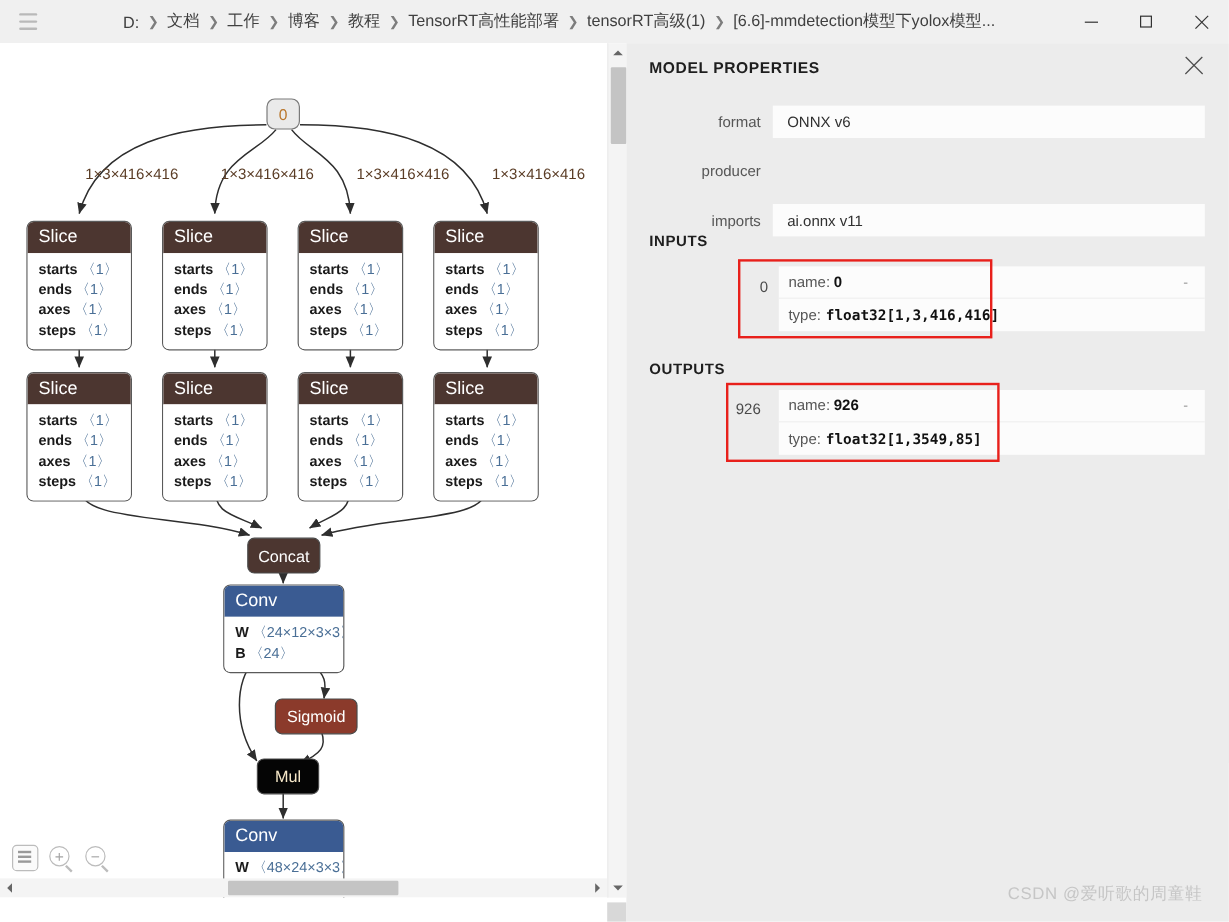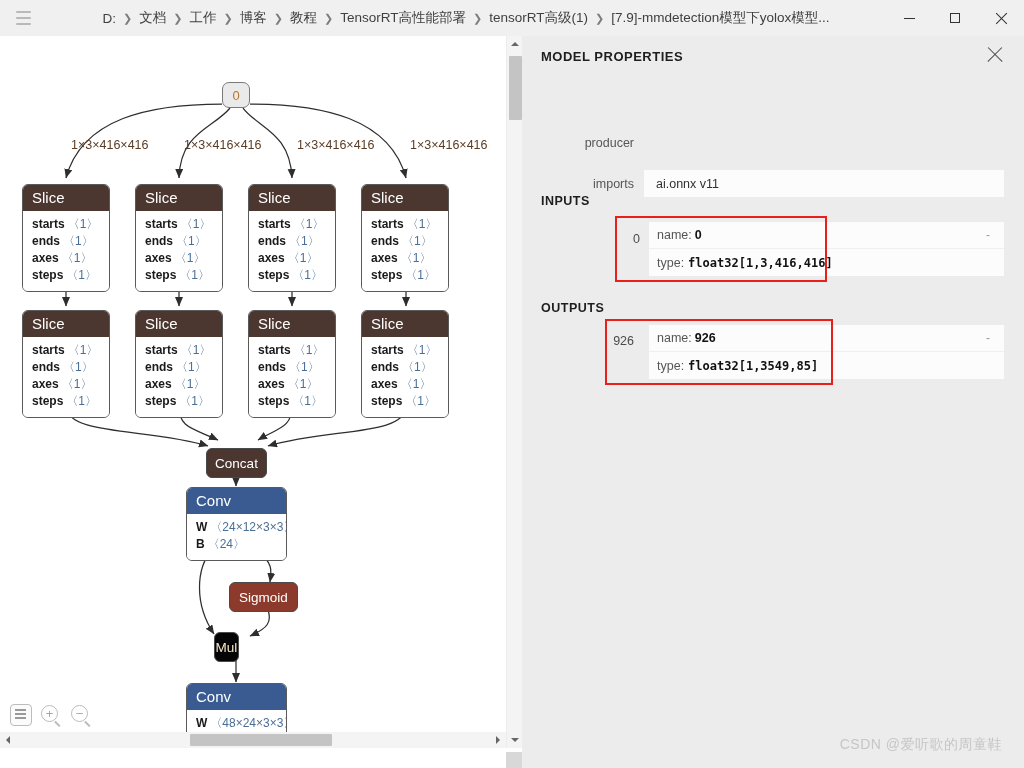--- a/index.html
+++ b/index.html
@@ -272,21 +272,21 @@
     <span class="crumb">工作</span>
     <span class="sep">❯</span>
     <span class="crumb">博客</span>
     <span class="sep">❯</span>
     <span class="crumb">教程</span>
     <span class="sep">❯</span>
     <span class="crumb">TensorRT高性能部署</span>
     <span class="sep">❯</span>
     <span class="crumb">tensorRT高级(1)</span>
     <span class="sep">❯</span>
-    <span class="crumb">[7.9]-mmdetection模型下yolox模型...</span>
+    <span class="crumb">[6.6]-mmdetection模型下yolox模型...</span>
   </div>
 
   <div id="wincontrols">
     <div class="wb">
         <span class="glyph-min"></span>
       </div>
     <div class="wb">
         <span class="glyph-max"></span>
       </div>
     <div class="wb">
@@ -430,21 +430,21 @@
     <div class="body">
       <div class="attr"><span>W</span><span class="v">〈24×12×3×3〉</span></div>
       <div class="attr"><span>B</span><span class="v">〈24〉</span></div>
     </div>
   </div>
 
   <div class="pill sigmoid" style="left:229px; top:546px; width:69px; height:30px;">
     <span>Sigmoid</span>
   </div>
 
-  <div class="pill mul" style="left:214px; top:596px; width:25px; height:30px;justify-content:center;">
+  <div class="pill mul" style="left:214px; top:596px; width:52px; height:30px;justify-content:center;">
     <span>Mul</span>
   </div>
 
   <div class="node conv" style="left:186px; top:647px; width:101px;">
     <div class="hdr">Conv</div>
     <div class="body">
       <div class="attr"><span>W</span><span class="v">〈48×24×3×3〉</span></div>
       <div class="attr"><span>B</span><span class="v">〈48〉</span></div>
     </div>
   </div>
@@ -494,20 +494,24 @@
 </div>
 <div id="corner"></div>
 
 <div id="panel">
 
   <div id="panel-head">
     <div id="panel-title">MODEL PROPERTIES</div>
     <div id="panel-close"></div>
   </div>
 
+  <div class="prow" style="top:52px;">
+    <div class="plabel">format</div>
+    <div class="pvalue">ONNX v6</div>
+  </div>
 
   <div class="prow" style="top:93px;">
     <div class="plabel">producer</div>
   </div>
 
   <div class="prow" style="top:134px;">
     <div class="plabel">imports</div>
     <div class="pvalue">ai.onnx v11</div>
   </div>
 

